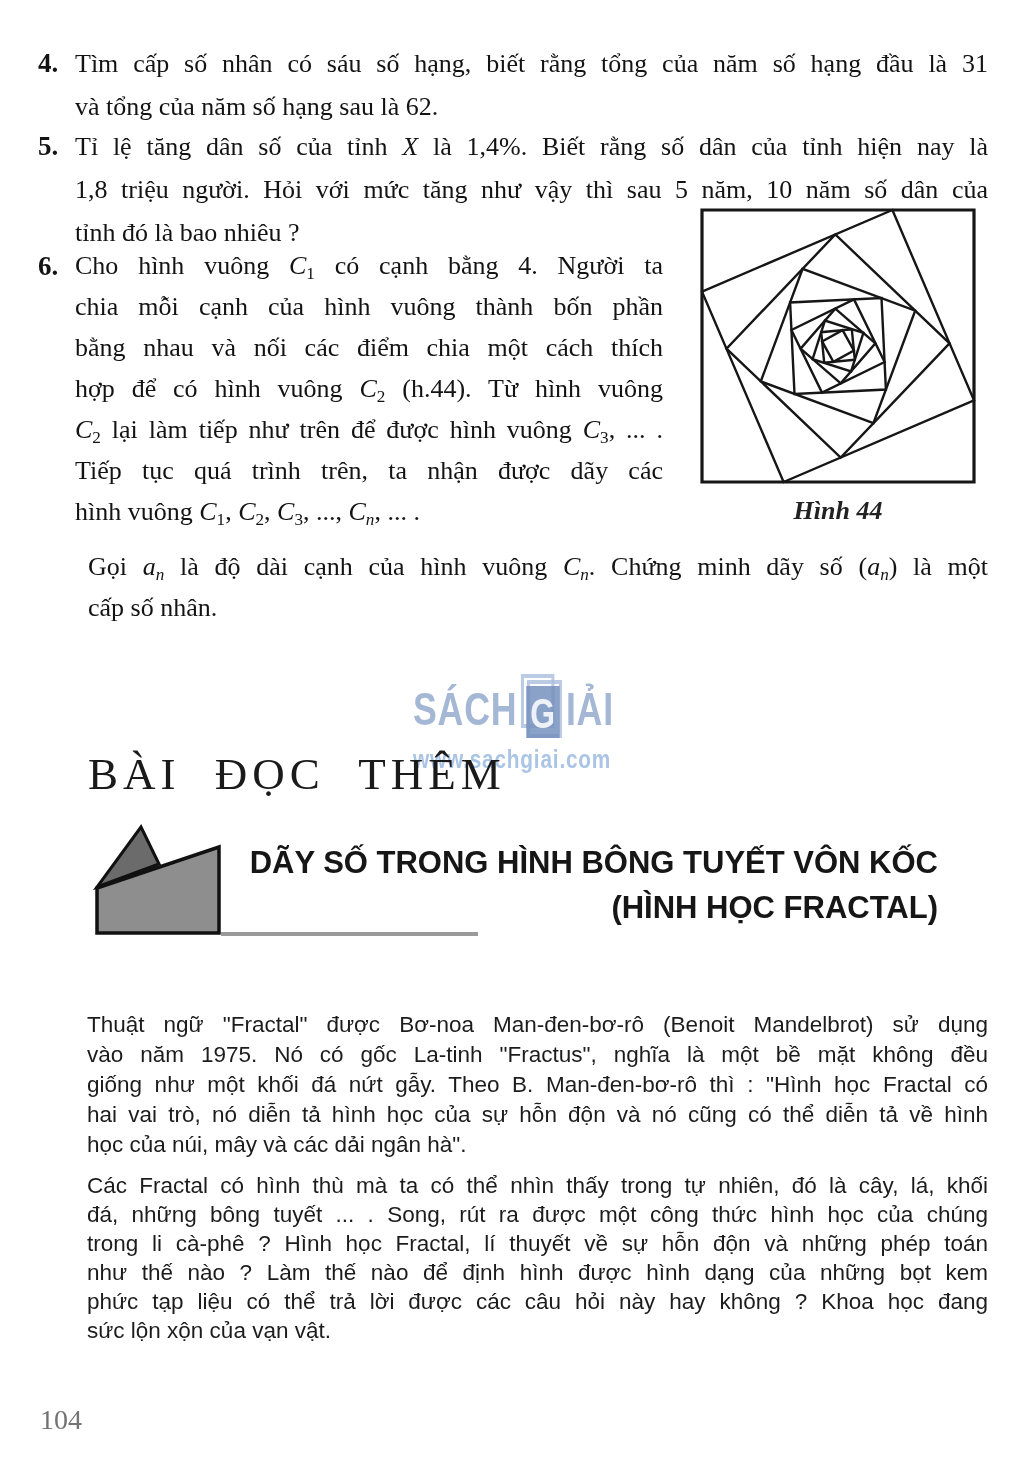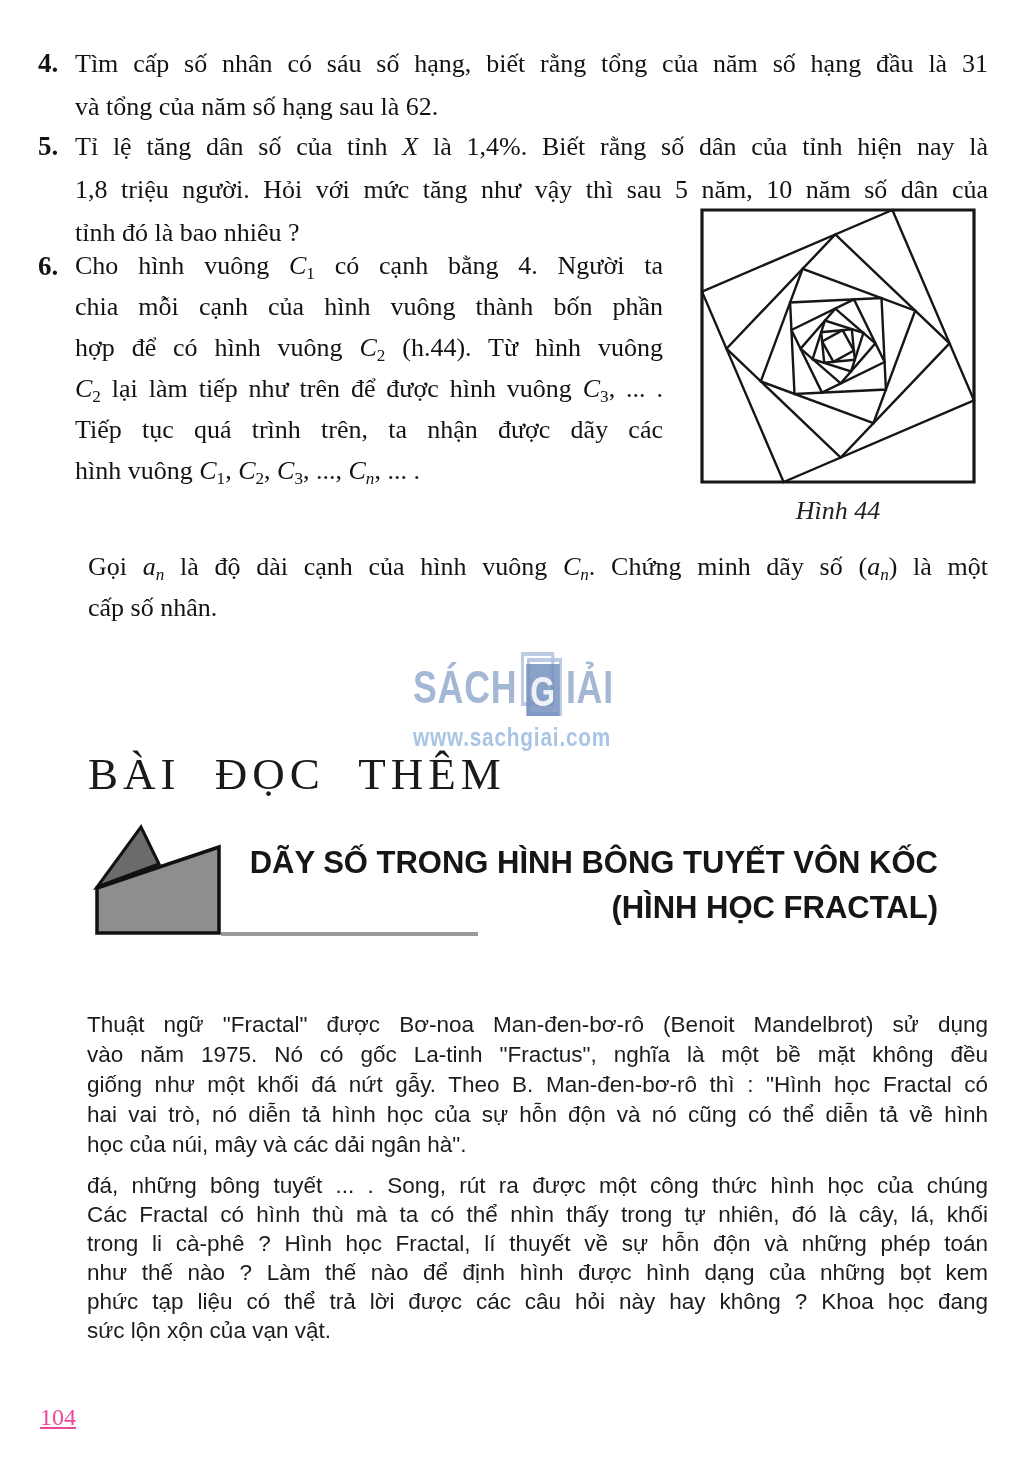--- a/index.html
+++ b/index.html
@@ -14,23 +14,23 @@
   .lh43 .pline{line-height:43px;}
   .lh41 .pline{line-height:41px;}
   .pline i{font-family:"Liberation Serif",serif;}
   sub{font-size:66%;line-height:0;vertical-align:-5px;}
   .closing{position:absolute;left:88px;top:546px;width:900px;}
   .closing .pline{line-height:41px;}
   
   .figure{position:absolute;left:700px;top:208px;width:276px;}
   .figure svg{display:block;width:276px;height:276px;}
   .fig-caption{position:absolute;left:700px;top:496px;width:276px;text-align:center;
-               font-style:italic;font-weight:normal;font-size:26px;color:#222;}
+               font-style:italic;font-weight:bold;font-size:26px;color:#222;}
   
-  .watermark{position:absolute;left:413px;top:652px;z-index:0;}
+  .watermark{position:absolute;left:413px;top:674px;z-index:0;}
   .wm-brand{display:flex;align-items:flex-end;transform:scaleX(.76);transform-origin:left bottom;
             font-family:"Liberation Sans",sans-serif;font-weight:bold;font-size:47px;
             color:rgba(148,170,205,.85);letter-spacing:1px;}
   .wm-brand .wm-logo{margin:0 3px -6px 3px;}
   .wm-url{margin-top:8px;transform:scaleX(.8);transform-origin:left top;
           font-family:"Liberation Sans",sans-serif;font-weight:bold;font-size:26px;
           letter-spacing:1px;color:rgba(160,190,225,.9);}
   
   .reading-heading{position:absolute;left:88px;top:748px;z-index:1;
                    font-family:"Liberation Serif",serif;font-size:45px;color:#1a1a1a;
@@ -38,21 +38,21 @@
   .section-logo{position:absolute;left:92px;top:823px;}
   .section-title{position:absolute;left:238px;top:840px;width:700px;z-index:1;
                  font-family:"Liberation Sans",sans-serif;font-weight:bold;font-size:31px;
                  line-height:45px;color:#161616;text-align:right;}
   .section-underline{position:absolute;left:221px;top:932px;width:257px;height:4px;background:#9a9a9a;}
   .para{position:absolute;left:87px;width:901px;z-index:1;
         font-family:"Liberation Sans",sans-serif;color:#1c1c1c;}
   .rline{font-size:22.5px;text-align:justify;}
   .p1{top:1010px;}  .p1 .rline{line-height:30px;}
   .p2{top:1171px;}  .p2 .rline{line-height:29px;}
-  .page-number{position:absolute;left:40px;top:1404px;font-size:24px;color:#ec4899;text-decoration:underline;}
+  .page-number{position:absolute;left:40px;top:1404px;font-size:28px;color:#737373;}
 </style>
 </head>
 <body>
 
 <div class="page">
 
   <div class="problem lh43" style="top:42px;width:950px;">
     <span class="pnum">4.</span>
     <div class="ptext">
       <div class="pline j">Tìm cấp số nhân có sáu số hạng, biết rằng tổng của năm số hạng đầu là 31</div>
@@ -67,20 +67,21 @@
       <div class="pline j">1,8 triệu người. Hỏi với mức tăng như vậy thì sau 5 năm, 10 năm số dân của</div>
       <div class="pline">tỉnh đó là bao nhiêu ?</div>
     </div>
   </div>
 
   <div class="problem lh41" style="top:245px;width:625px;">
     <span class="pnum">6.</span>
     <div class="ptext">
       <div class="pline j">Cho hình vuông <i>C</i><sub>1</sub> có cạnh bằng 4. Người ta</div>
       <div class="pline j">chia mỗi cạnh của hình vuông thành bốn phần</div>
+      <div class="pline j">bằng nhau và nối các điểm chia một cách thích</div>
       <div class="pline j">hợp để có hình vuông <i>C</i><sub>2</sub> (h.44). Từ hình vuông</div>
       <div class="pline j"><i>C</i><sub>2</sub> lại làm tiếp như trên để được hình vuông <i>C</i><sub>3</sub>, ... .</div>
       <div class="pline j">Tiếp tục quá trình trên, ta nhận được dãy các</div>
       <div class="pline">hình vuông <i>C</i><sub>1</sub>, <i>C</i><sub>2</sub>, <i>C</i><sub>3</sub>, ..., <i>C</i><sub><i>n</i></sub>, ... .</div>
     </div>
   </div>
 
   <div class="closing">
     <div class="pline j">Gọi <i>a</i><sub><i>n</i></sub> là độ dài cạnh của hình vuông <i>C</i><sub><i>n</i></sub>. Chứng minh dãy số (<i>a</i><sub><i>n</i></sub>) là một</div>
     <div class="pline">cấp số nhân.</div>
@@ -131,22 +132,22 @@
 
   <div class="para p1">
     <div class="rline j">Thuật ngữ "Fractal" được Bơ-noa Man-đen-bơ-rô (Benoit Mandelbrot) sử dụng</div>
     <div class="rline j">vào năm 1975. Nó có gốc La-tinh "Fractus", nghĩa là một bề mặt không đều</div>
     <div class="rline j">giống như một khối đá nứt gẫy. Theo B. Man-đen-bơ-rô thì : "Hình học Fractal có</div>
     <div class="rline j">hai vai trò, nó diễn tả hình học của sự hỗn độn và nó cũng có thể diễn tả về hình</div>
     <div class="rline">học của núi, mây và các dải ngân hà".</div>
   </div>
 
   <div class="para p2">
+    <div class="rline j">Các Fractal có hình thù mà ta có thể nhìn thấy trong tự nhiên, đó là cây, lá, khối</div>
     <div class="rline j">đá, những bông tuyết ... . Song, rút ra được một công thức hình học của chúng</div>
-    <div class="rline j">Các Fractal có hình thù mà ta có thể nhìn thấy trong tự nhiên, đó là cây, lá, khối</div>
     <div class="rline j">trong li cà-phê ? Hình học Fractal, lí thuyết về sự hỗn độn và những phép toán</div>
     <div class="rline j">như thế nào ? Làm thế nào để định hình được hình dạng của những bọt kem</div>
     <div class="rline j">phức tạp liệu có thể trả lời được các câu hỏi này hay không ? Khoa học đang</div>
     <div class="rline">sức lộn xộn của vạn vật.</div>
   </div>
 
   <div class="page-number">104</div>
 
 </div>
 

